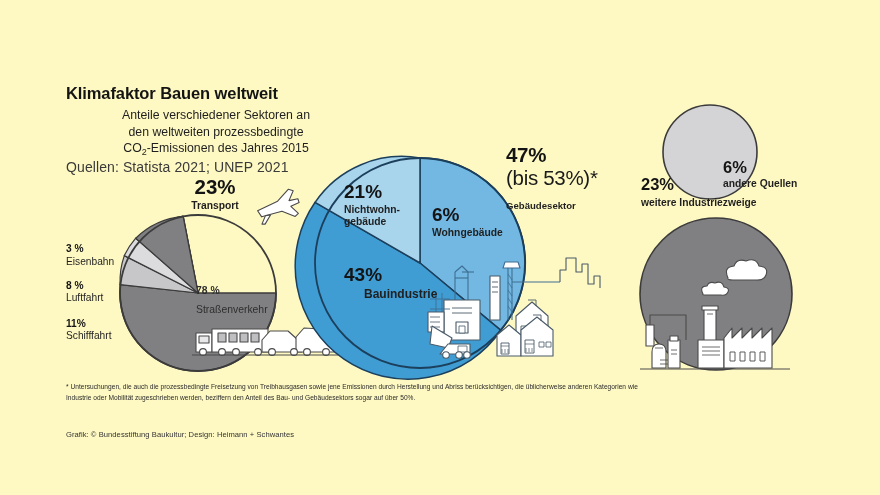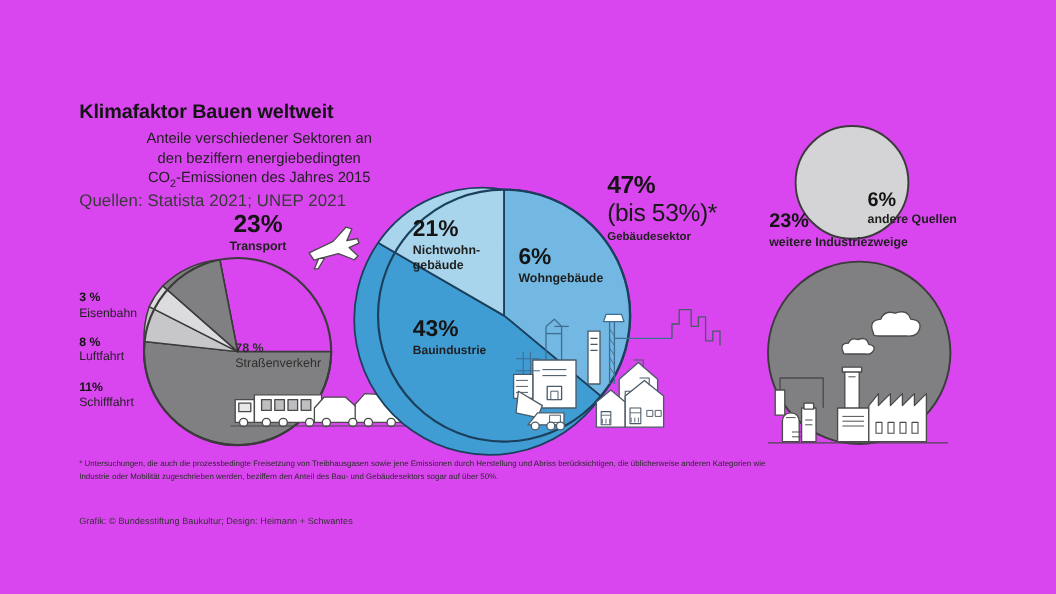--- a/index.html
+++ b/index.html
@@ -13,21 +13,21 @@
     position: relative;
     overflow: hidden;
     font-family: "Liberation Sans", sans-serif;
     color: #1a1a1a;
   }
   #stage {
     position: absolute;
     left: 0; top: 0;
     width: 880px;
     height: 495px;
-    background: #d946ef;
+    background: #fef9c3;
   }
 
   
   .title-block { position: absolute; left: 66px; top: 84px; width: 300px; }
   .main-title {
     font-size: 16.5px;
     font-weight: bold;
     letter-spacing: -0.1px;
     color: #141414;
     margin: 0 0 3px 0;
@@ -76,40 +76,40 @@
   .left-legend .item:last-child { margin-bottom: 0; margin-top: 14px; }
   .left-legend .pct { font-size: 10.2px; }
   .left-legend .cap { font-size: 10.2px; font-weight: normal; margin-top: 1px; }
 
   .slice-label {
     position: absolute;
     left: 196px; top: 286px;
     color: #2b2b2b;
   }
   .slice-label .pct { font-size: 10.4px; color: #2e2e2e; }
-  .slice-label .cap { font-size: 10.4px; font-weight: normal; color: #2e2e2e; margin-top: 1px; }
+  .slice-label .cap { font-size: 10.4px; font-weight: normal; color: #2e2e2e; margin-top: 7px; }
 
   
   .lbl-nwg { position: absolute; left: 344px; top: 182px; }
   .lbl-nwg .pct { font-size: 19px; }
   .lbl-nwg .cap { font-size: 10.3px; margin-top: 2px; }
   .lbl-nwg .cap span { display: block; }
 
   .lbl-wg { position: absolute; left: 432px; top: 205px; }
   .lbl-wg .pct { font-size: 19px; }
   .lbl-wg .cap { font-size: 10.3px; margin-top: 2px; }
 
   .lbl-bau { position: absolute; left: 344px; top: 265px; }
   .lbl-bau .pct { font-size: 19px; }
-  .lbl-bau .cap { font-size: 10px; margin-top: 2px; }
+  .lbl-bau .cap { font-size: 12px; margin-top: 2px; margin-left: 20px; }
 
   .lbl-geb { position: absolute; left: 506px; top: 144px; }
   .lbl-geb .pct { font-size: 20.5px; letter-spacing: -0.3px; }
   .lbl-geb .pct2 { font-size: 20.5px; letter-spacing: -0.3px; }
-  .lbl-geb .cap { font-size: 9.6px; margin-top: 2px; }
+  .lbl-geb .cap { font-size: 9.6px; margin-top: 10px; }
 
   
   .lbl-andere { position: absolute; left: 723px; top: 159px; }
   .lbl-andere .pct { font-size: 16.5px; }
   .lbl-andere .cap { font-size: 10.3px; margin-top: 2px; }
 
   .lbl-weitere { position: absolute; left: 641px; top: 176px; }
   .lbl-weitere .pct { font-size: 16.5px; }
   .lbl-weitere .cap { font-size: 10.3px; margin-top: 4px; }
 
@@ -136,21 +136,21 @@
 </style>
 </head>
 <body>
 
 <div id="stage">
 
   <div class="title-block">
     <div class="main-title">Klimafaktor Bauen weltweit</div>
     <div class="subtitle">
       <span class="sub-line">Anteile verschiedener Sektoren an</span>
-      <span class="sub-line">den beziffern energiebedingten</span>
+      <span class="sub-line">den weltweiten prozessbedingte</span>
       <span class="sub-line"><span>CO</span><sub class="sub2">2</sub><span>-Emissionen des Jahres 2015</span></span>
     </div>
     <div class="sources">Quellen: Statista 2021; UNEP 2021</div>
   </div>
 
   <svg class="art" width="880" height="495" viewBox="0 0 880 495">
 
     <g>
 
       <path d="M 198 293 L 276 293 A 78 78 0 1 1 183.1 216.4 Z" fill="#808083" stroke="#3b3b3b" stroke-width="1.6" stroke-linejoin="round"></path>

